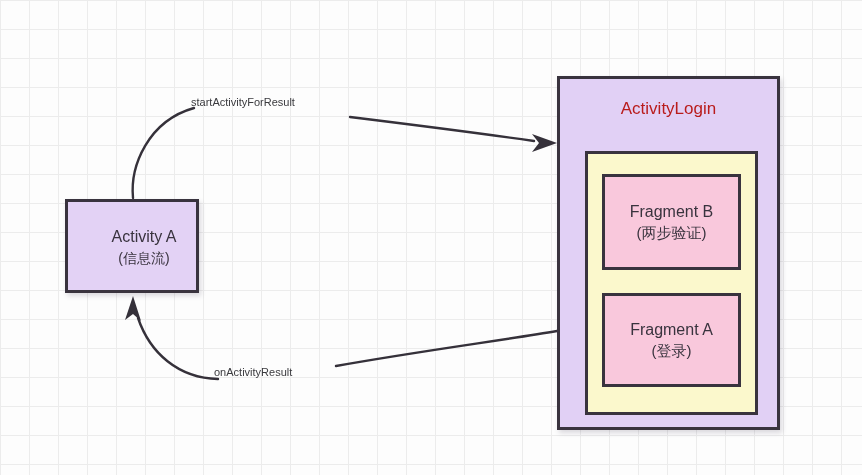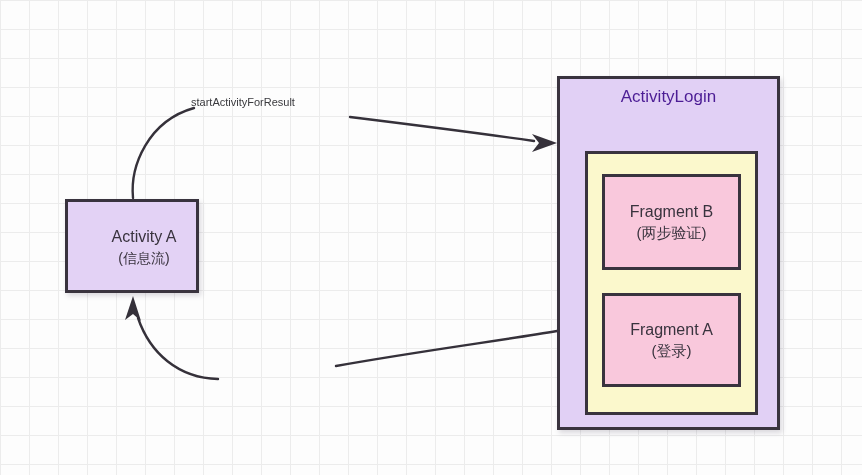--- a/index.html
+++ b/index.html
@@ -48,24 +48,24 @@
   }
   .activity-a .box-title { font-size: 16px; line-height: 1.45; }
   .activity-a .box-subtitle { font-size: 14px; line-height: 1.3; }
 
   .activity-login {
     left: 557px; top: 76px;
     width: 223px; height: 354px;
     background: #e1d0f5;
   }
   .login-title {
-    margin-top: 8px;
+    margin-top: 20px;
     text-align: center;
     font-size: 17px;
-    color: #4c1d95;
+    color: #b91c1c;
   }
 
   .fragment-container {
     position: absolute;
     left: 25px; top: 72px;
     width: 173px; height: 264px;
     box-sizing: border-box;
     border: 3px solid #39333e;
     background: #fbf8cc;
   }
@@ -125,14 +125,15 @@
         <div class="box-subtitle">(登录)</div>
       </div>
       <div class="fragment fragment-b">
         <div class="box-title">Fragment B</div>
         <div class="box-subtitle">(两步验证)</div>
       </div>
     </div>
   </div>
 
   <div class="arrow-label label-start">startActivityForResult</div>
+  <div class="arrow-label label-result">onActivityResult</div>
 
 </div>
 
 </body></html>

